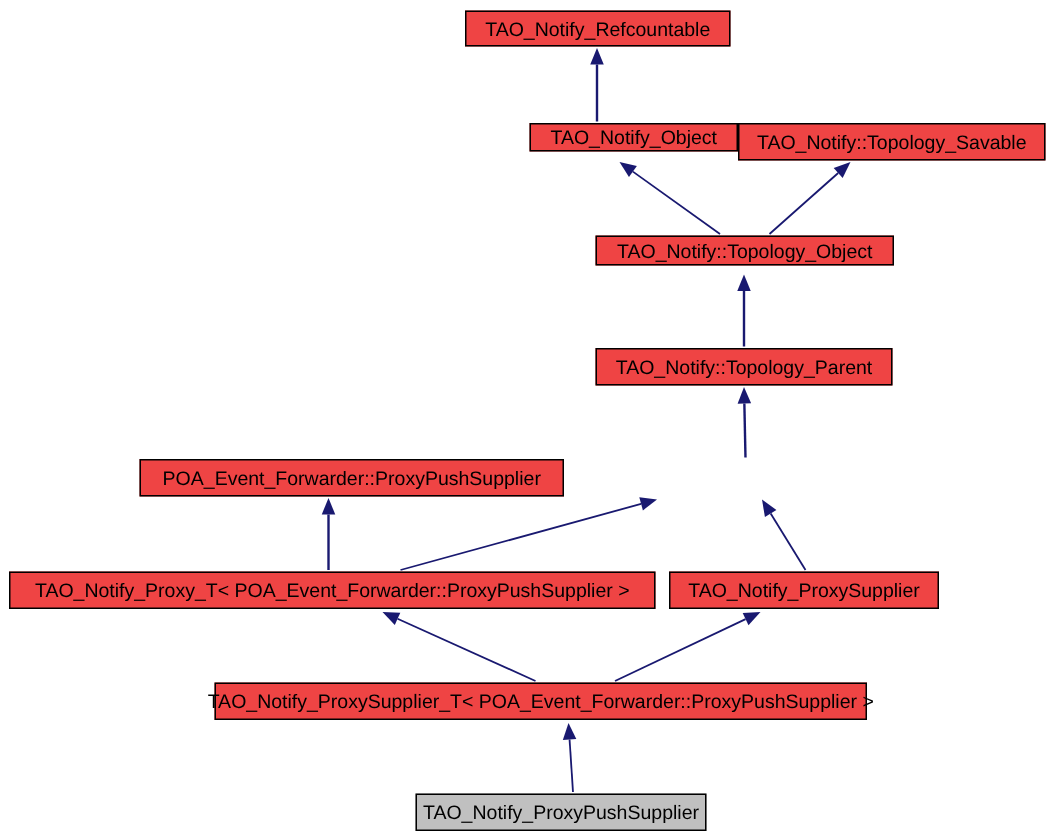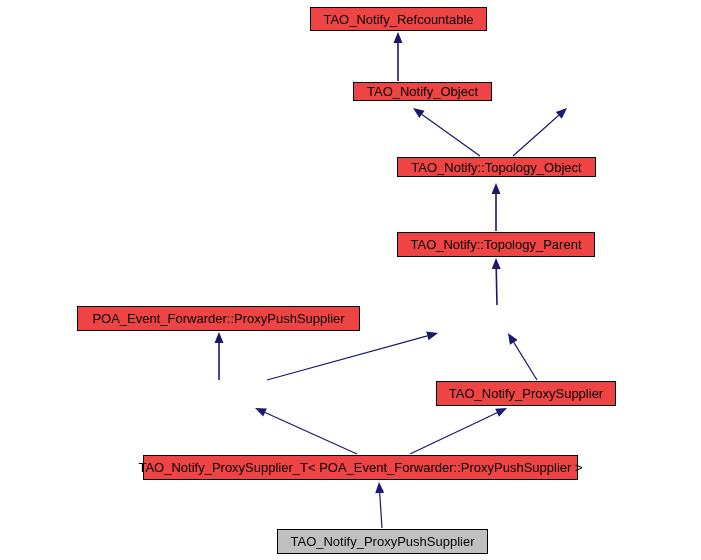--- a/index.html
+++ b/index.html
@@ -102,32 +102,38 @@
         <polygon points="379,482 384.20633098764773,492.6838250475688 375.22541003395537,493.26953728367914" fill="#191970"></polygon>
       </g>
     </svg>
   <div id="nodes-layer">
       <div class="class-node" style="left: 310px; top: 7px; width: 177px; height: 24px;">
         <span class="node-label">TAO_Notify_Refcountable</span>
       </div>
       <div class="class-node" style="left: 329px; top: 82px; width: 139px; height: 19px; margin-left: 24px;">
         <span class="node-label">TAO_Notify_Object</span>
       </div>
+      <div class="class-node" style="left: 492px; top: 82px; width: 205px; height: 25px;">
+        <span class="node-label">TAO_Notify::Topology_Savable</span>
+      </div>
       <div class="class-node" style="left: 397px; top: 157px; width: 199px; height: 20px;">
         <span class="node-label">TAO_Notify::Topology_Object</span>
       </div>
       <div class="class-node" style="left: 397px; top: 232px; width: 198px; height: 25px;">
         <span class="node-label">TAO_Notify::Topology_Parent</span>
       </div>
-      <div class="class-node" style="left: 77px; top: 306px; width: 283px; height: 25px;">
+      <div class="class-node" style="left: 93px; top: 306px; width: 283px; height: 25px;">
         <span class="node-label">POA_Event_Forwarder::ProxyPushSupplier</span>
       </div>
-      <div class="class-node" style="left: 436px; top: 381px; width: 180px; height: 25px;">
+      <div class="class-node" style="left: 6px; top: 381px; width: 431px; height: 25px;">
+        <span class="node-label">TAO_Notify_Proxy_T&lt; POA_Event_Forwarder::ProxyPushSupplier &gt;</span>
+      </div>
+      <div class="class-node" style="left: 446px; top: 381px; width: 180px; height: 25px;">
         <span class="node-label">TAO_Notify_ProxySupplier</span>
       </div>
       <div class="class-node" style="left: 143px; top: 455px; width: 435px; height: 25px;">
         <span class="node-label">TAO_Notify_ProxySupplier_T&lt; POA_Event_Forwarder::ProxyPushSupplier &gt;</span>
       </div>
-      <div class="class-node highlighted" style="left: 277px; top: 529px; width: 211px; height: 25px;">
+      <div class="class-node highlighted" style="left: 277px; top: 529px; width: 194px; height: 25px;">
         <span class="node-label">TAO_Notify_ProxyPushSupplier</span>
       </div>
     </div>
 </div>
 
 </body></html>

